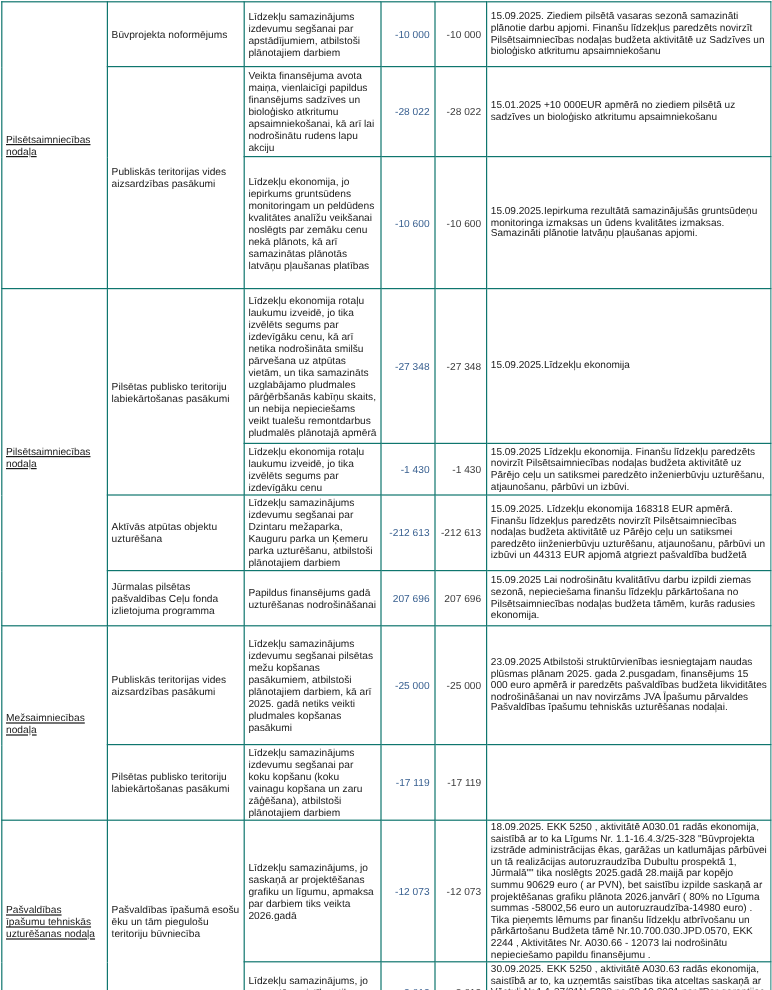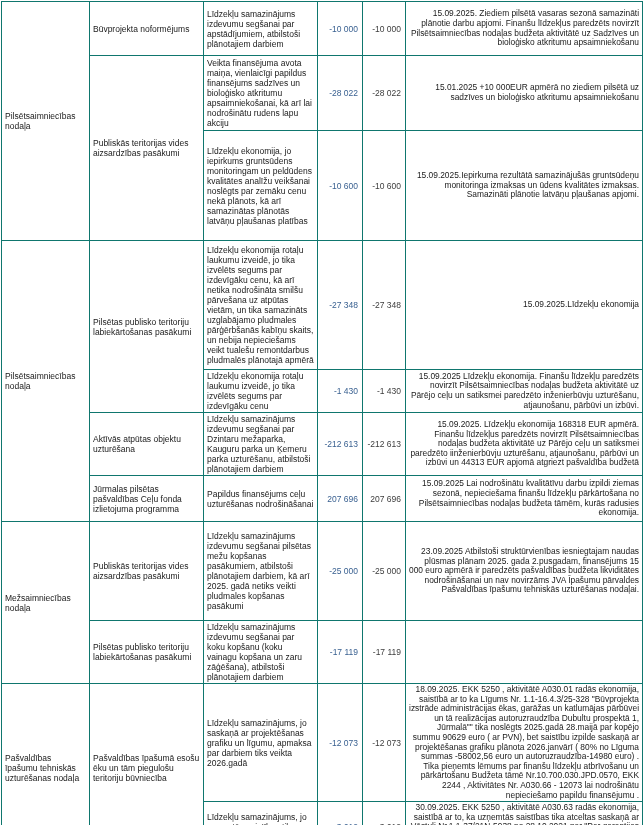--- a/index.html
+++ b/index.html
@@ -1,24 +1,24 @@
 <!DOCTYPE html>
 <html><head>
 <meta charset="utf-8">
 <style>
   html,body{margin:0;padding:0;background:#ffffff;}
   body{width:643px;height:825px;font-family:"Liberation Sans",sans-serif;-webkit-font-smoothing:antialiased;}
   table.budget{border-collapse:collapse;table-layout:fixed;margin:1px 0 0 1px;width:641px;}
   td{border:1px solid #0f766e;font-size:8.5px;line-height:10px;color:#1a1a1a;padding:1px 3px;vertical-align:middle;overflow:hidden;word-wrap:break-word;}
-  td.dept{width:82px;}
+  td.dept{width:82px;text-decoration:underline;}
   td.prog{width:108px;}
   td.desc{width:108px;}
   td.num1{width:39px;text-align:right;padding-right:4px;color:#3a6191;}
   td.num2{width:37px;text-align:right;padding-right:4px;color:#3d3d3d;}
-  td.note{width:230px;line-height:9.6px;font-size:8.4px;text-align:right;}
+  td.note{width:230px;line-height:9.6px;font-size:8.4px;}
   td.open-bottom{border-bottom:none;}
   tr.r1{height:54px;}  tr.r2{height:75px;}  tr.r3{height:110px;}
   tr.r4{height:129px;} tr.r5{height:41px;}  tr.r6{height:57px;}
   tr.r7{height:46px;}  tr.r8{height:99px;}  tr.r9{height:63px;}
   tr.r10{height:118px;}tr.r11{height:50px;}
 </style>
 </head>
 <body>
 
 <table class="budget">
@@ -70,21 +70,21 @@
     </tr>
     <tr class="r6">
       <td class="prog">Aktīvās atpūtas objektu uzturēšana</td>
       <td class="desc">Līdzekļu samazinājums izdevumu segšanai par Dzintaru mežaparka, Kauguru parka un Ķemeru parka uzturēšanu, atbilstoši plānotajiem darbiem</td>
       <td class="num1">-212 613</td>
       <td class="num2">-212 613</td>
       <td class="note">15.09.2025. Līdzekļu ekonomija 168318 EUR apmērā. Finanšu līdzekļus paredzēts novirzīt Pilsētsaimniecības nodaļas budžeta aktivitātē uz Pārējo ceļu un satiksmei paredzēto iinženierbūvju uzturēšanu, atjaunošanu, pārbūvi un izbūvi un 44313 EUR apjomā atgriezt pašvaldība budžetā</td>
     </tr>
     <tr class="r7">
       <td class="prog">Jūrmalas pilsētas pašvaldības Ceļu fonda izlietojuma programma</td>
-      <td class="desc">Papildus finansējums ceļu uzturēšanas nodrošināšanai</td>
+      <td class="desc">Papildus finansējums gadā uzturēšanas nodrošināšanai</td>
       <td class="num1">207 696</td>
       <td class="num2">207 696</td>
       <td class="note">15.09.2025 Lai nodrošinātu kvalitātīvu darbu izpildi ziemas sezonā, nepieciešama finanšu līdzekļu pārkārtošana no Pilsētsaimniecības nodaļas budžeta tāmēm, kurās radusies ekonomija.</td>
     </tr>
 
     <tr class="r8">
       <td class="dept" rowspan="2">Mežsaimniecības nodaļa</td>
       <td class="prog">Publiskās teritorijas vides aizsardzības pasākumi</td>
       <td class="desc">Līdzekļu samazinājums izdevumu segšanai pilsētas mežu kopšanas pasākumiem, atbilstoši plānotajiem darbiem, kā arī 2025. gadā netiks veikti pludmales kopšanas pasākumi</td>
       <td class="num1">-25 000</td>

